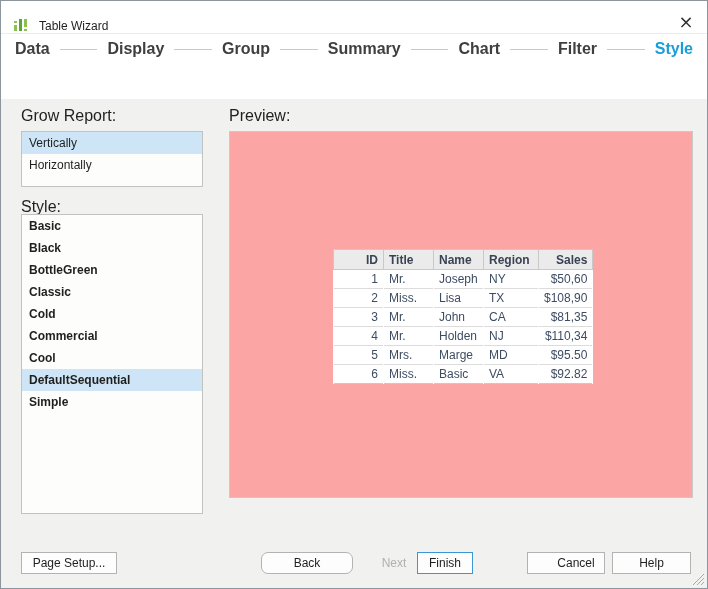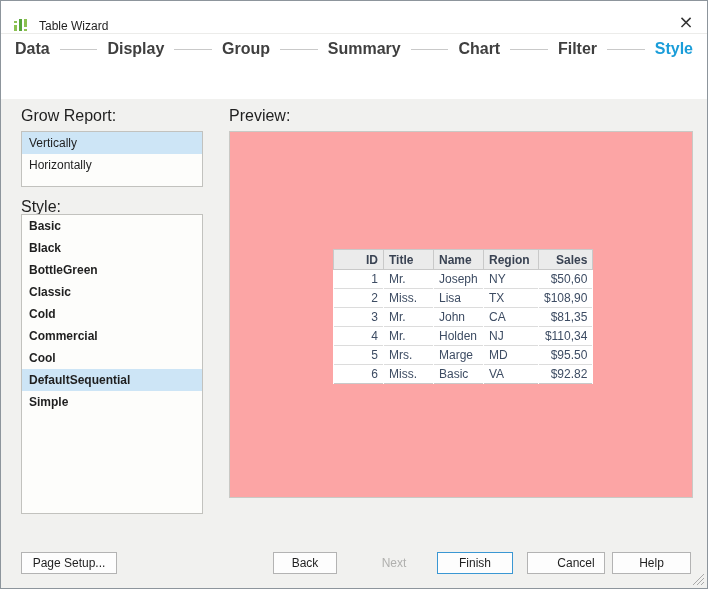--- a/index.html
+++ b/index.html
@@ -226,23 +226,23 @@
               <td class="al">Miss.</td>
               <td class="al">Basic</td>
               <td class="al">VA</td>
               <td class="ar">$92.82</td>
             </tr>
           </tbody>
       </table>
     </div>
 
     <button class="btn" style="left:20px; width:96px;">Page Setup...</button>
-    <button class="btn" style="left:272px; width:64px;">Back</button>
+    <button class="btn" style="left:260px; width:92px;border-radius:7px;">Back</button>
     <button class="btn disabled" style="left:356px; width:74px;">Next</button>
-    <button class="btn default" style="left:436px; width:76px;text-align:center;">Finish</button>
+    <button class="btn default" style="left:416px; width:56px;text-align:center;">Finish</button>
     <button class="btn" style="left:526px; width:78px;padding-left:20px;">Cancel</button>
     <button class="btn" style="left:611px; width:79px;">Help</button>
 
     <svg class="grip" width="13" height="13">
       <path d="M1 12 L12 1 M5 12 L12 5 M9 12 L12 9" stroke="#a9a9a9" stroke-width="1" fill="none"></path>
     </svg>
   </div>
 </div>
 
 </body></html>

